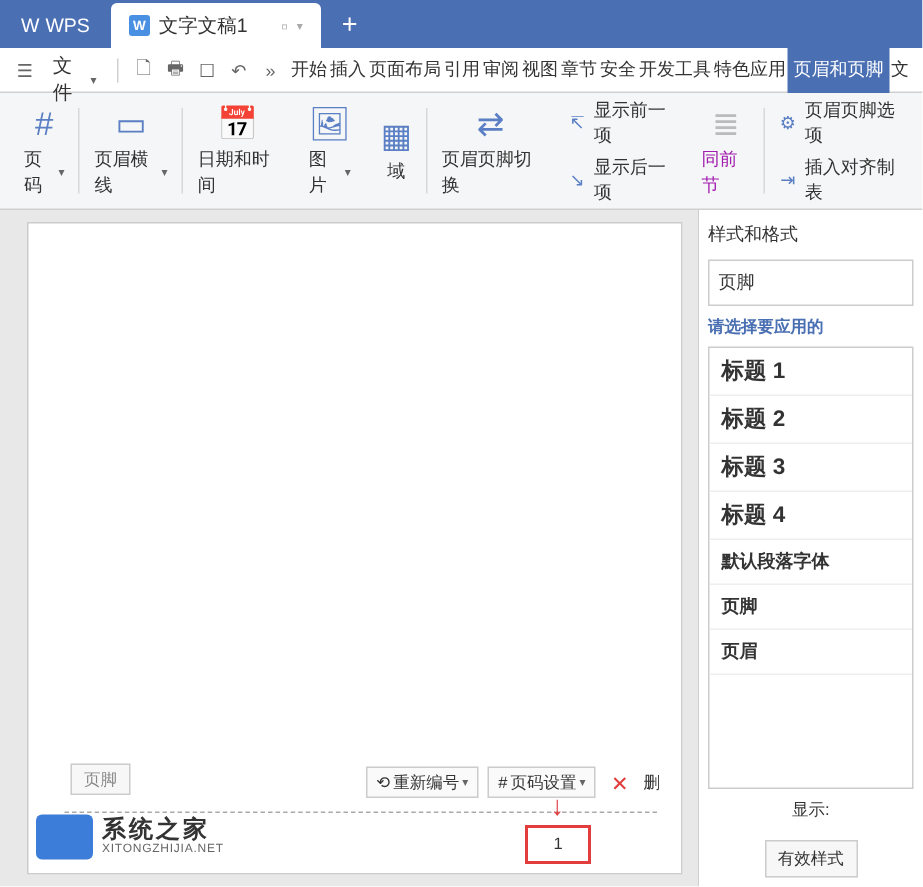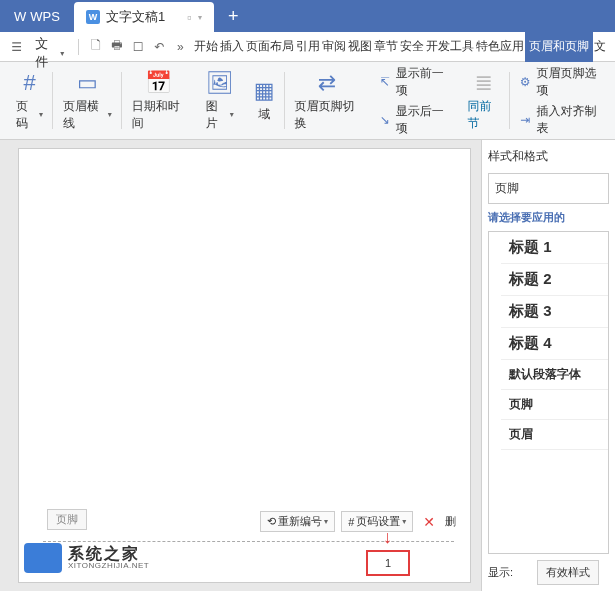--- a/index.html
+++ b/index.html
@@ -38,29 +38,29 @@
 .logo-overlay { position: absolute; bottom: 18px; left: 24px; display: flex; align-items: center; gap: 6px; margin-top: 44px; }
 .logo-badge { width: 38px; height: 30px; background: #3b7dd8; border-radius: 4px; }
 .logo-text { display: flex; flex-direction: column; line-height: 1; }
 .logo-cn { font-size: 16px; font-weight: bold; letter-spacing: 2px; }
 .logo-en { font-size: 8px; color: #666; letter-spacing: 0.5px; }
 
 .bottom-toolbar { position: absolute; bottom: 50px; right: 14px; display: flex; gap: 6px; align-items: center; }
 .bb-item { display: flex; align-items: center; gap: 2px; padding: 2px 6px; border: 1px solid #ccc; background: #fafafa; font-size: 11px; cursor: pointer; }
 .bb-x { color: #e23c3c; font-size: 14px; padding: 0 4px; }
 
-.side-panel { width: 134px; border-left: 1px solid #d0d0d0; background: #fff; padding: 6px; display: flex; flex-direction: column; gap: 6px; overflow: hidden; }
+.side-panel { width: 150px; border-left: 1px solid #d0d0d0; background: #fff; padding: 6px; display: flex; flex-direction: column; gap: 6px; overflow: hidden; }
 .sp-title { font-size: 12px; color: #333; padding: 2px 0; }
 .sp-box { border: 1px solid #ccc; padding: 6px; font-size: 12px; }
 .sp-btn { border: 1px solid #ccc; padding: 4px 8px; font-size: 11px; background: #f7f7f7; cursor: pointer; display: inline-block; }
 .sp-hint { color: #4a6fb3; font-size: 11px; font-weight: bold; }
 .style-list { border: 1px solid #ccc; flex: 1; display: flex; flex-direction: column; }
-.style-item { padding: 6px 8px; font-size: 15px; font-weight: bold; border-bottom: 1px solid #eee; cursor: pointer; margin-left: 12px; }
+.style-item { padding: 6px 8px; font-size: 15px; font-weight: bold; border-bottom: 1px solid #eee; cursor: pointer; }
 .style-item.small { font-size: 12px; font-weight: bold; }
-.sp-footer { display: flex; align-items: center; gap: 24px; font-size: 11px; }
+.sp-footer { display: flex; align-items: center; gap: 13px; font-size: 11px; flex-direction: column; }
 .tri { font-size: 8px; color: #666; }
 </style>
 </head>
 <body>
 
 <div class="title-bar">
   <div class="app-tab">
     <span>W</span>
     <span>WPS</span>
   </div>
@@ -140,21 +140,21 @@
         <span class="ri-icon">↸</span>
         <span>显示前一项</span>
       </div>
     <div class="ribbon-item">
         <span class="ri-icon">↘</span>
         <span>显示后一项</span>
       </div>
   </div>
   <div class="ribbon-group border-r">
     <span class="rg-icon" style="color:#bbb">≣</span>
-    <span class="rg-label" style="color:#0369a1">同前节</span>
+    <span class="rg-label" style="color:#a21caf">同前节</span>
   </div>
   <div class="ribbon-col">
     <div class="ribbon-item">
         <span class="ri-icon">⚙</span>
         <span>页眉页脚选项</span>
       </div>
     <div class="ribbon-item">
         <span class="ri-icon">⇥</span>
         <span>插入对齐制表</span>
       </div>

